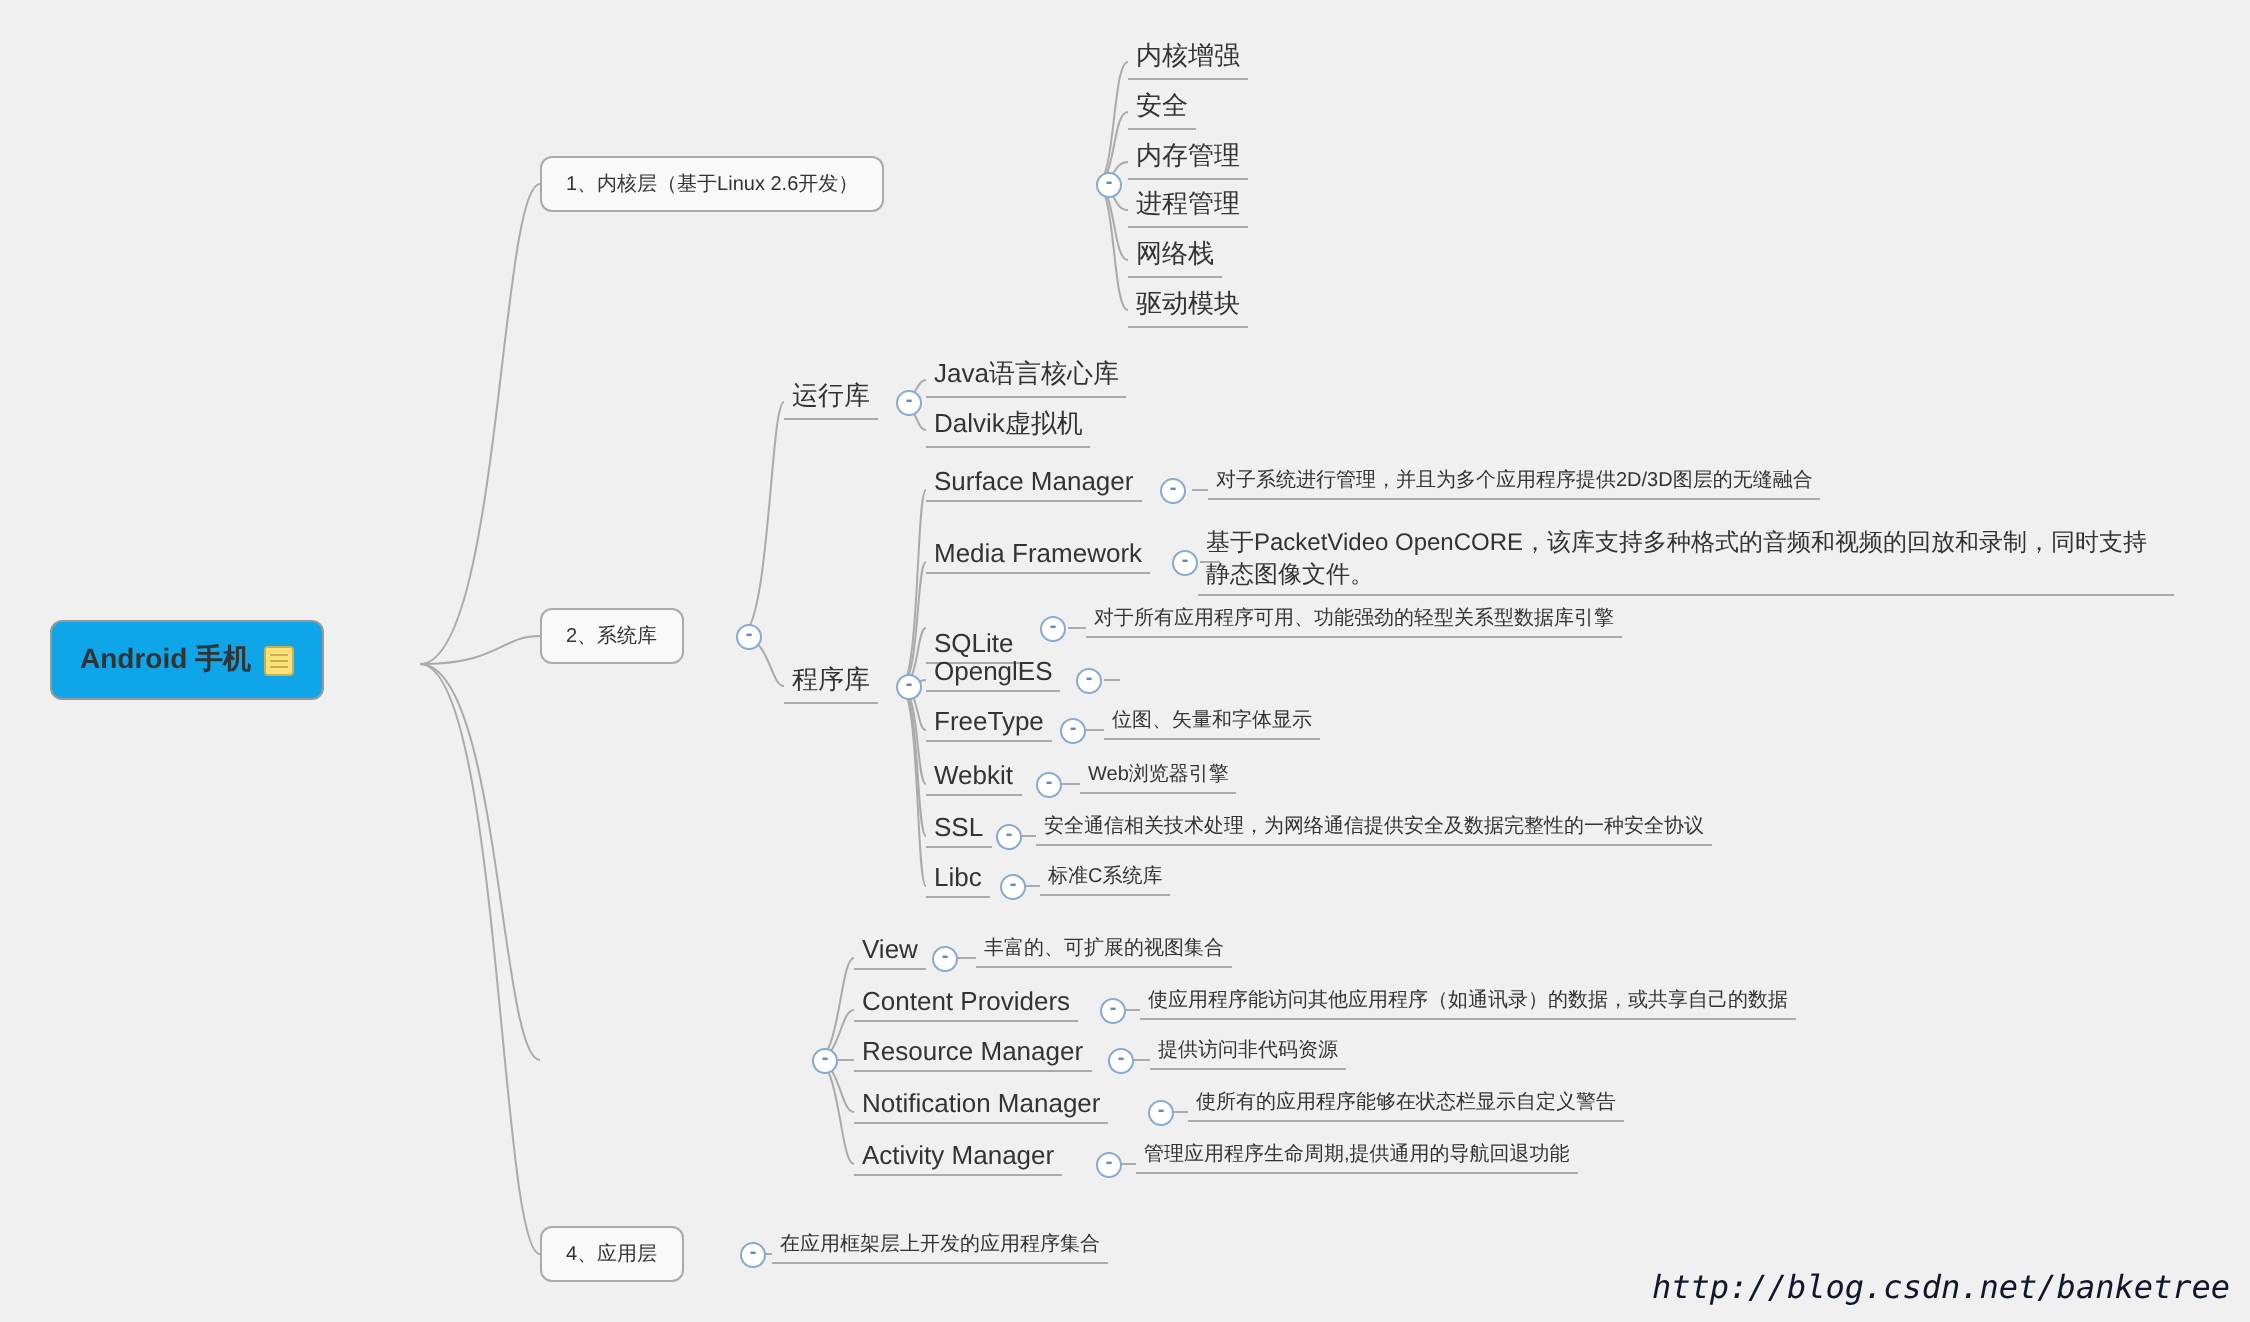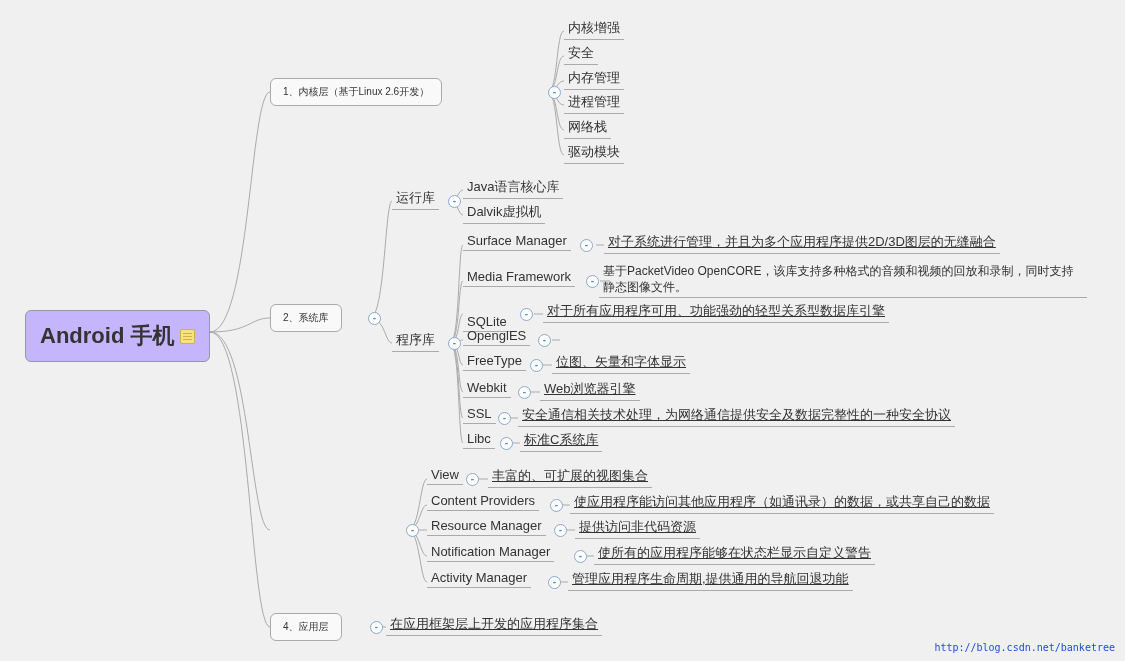--- a/index.html
+++ b/index.html
@@ -16,25 +16,25 @@
   }
   .canvas {
     position: relative;
     width: 1125px;
     height: 661px;
   }
   .root-node {
     position: absolute;
     left: 25px;
     top: 310px;
-    background: #c4b5fd;
+    background: #0ea5e9;
     border: 1px solid #999;
     border-radius: 6px;
     padding: 10px 14px;
-    font-size: 22px;
+    font-size: 14px;
     font-weight: bold;
     display: flex;
     align-items: center;
     gap: 6px;
     text-align: right;
   }
   .note-icon {
     width: 13px;
     height: 13px;
     background: #f9e27a;
@@ -77,25 +77,24 @@
   }
   .sub {
     position: absolute;
     font-size: 13px;
     white-space: nowrap;
     border-bottom: 1px solid #aaa;
     padding: 1px 4px 2px 4px;
   }
   .desc {
     position: absolute;
-    font-size: 13px;
+    font-size: 10px;
     white-space: nowrap;
     border-bottom: 1px solid #aaa;
     padding: 1px 4px 2px 4px;
-    text-decoration: underline;
   }
   .desc2 {
     position: absolute;
     font-size: 12px;
     width: 480px;
     border-bottom: 1px solid #aaa;
     padding: 1px 4px 2px 4px;
     line-height: 1.3;
   }
   svg.lines {
@@ -108,23 +107,24 @@
   }
   svg.lines path {
     stroke: #aaa;
     stroke-width: 1;
     fill: none;
   }
   .watermark {
     position: absolute;
     right: 10px;
     bottom: 8px;
-    color: #1d4ed8;
+    color: #0f172a;
     font-family: monospace;
-    font-size: 10px;
+    font-size: 16px;
+    font-style: italic;
   }
 </style>
 </head>
 <body>
 
 <div class="canvas">
 
 <svg class="lines">
 
   <path d="M 210 332 C 250 332 250 92 270 92"></path>

